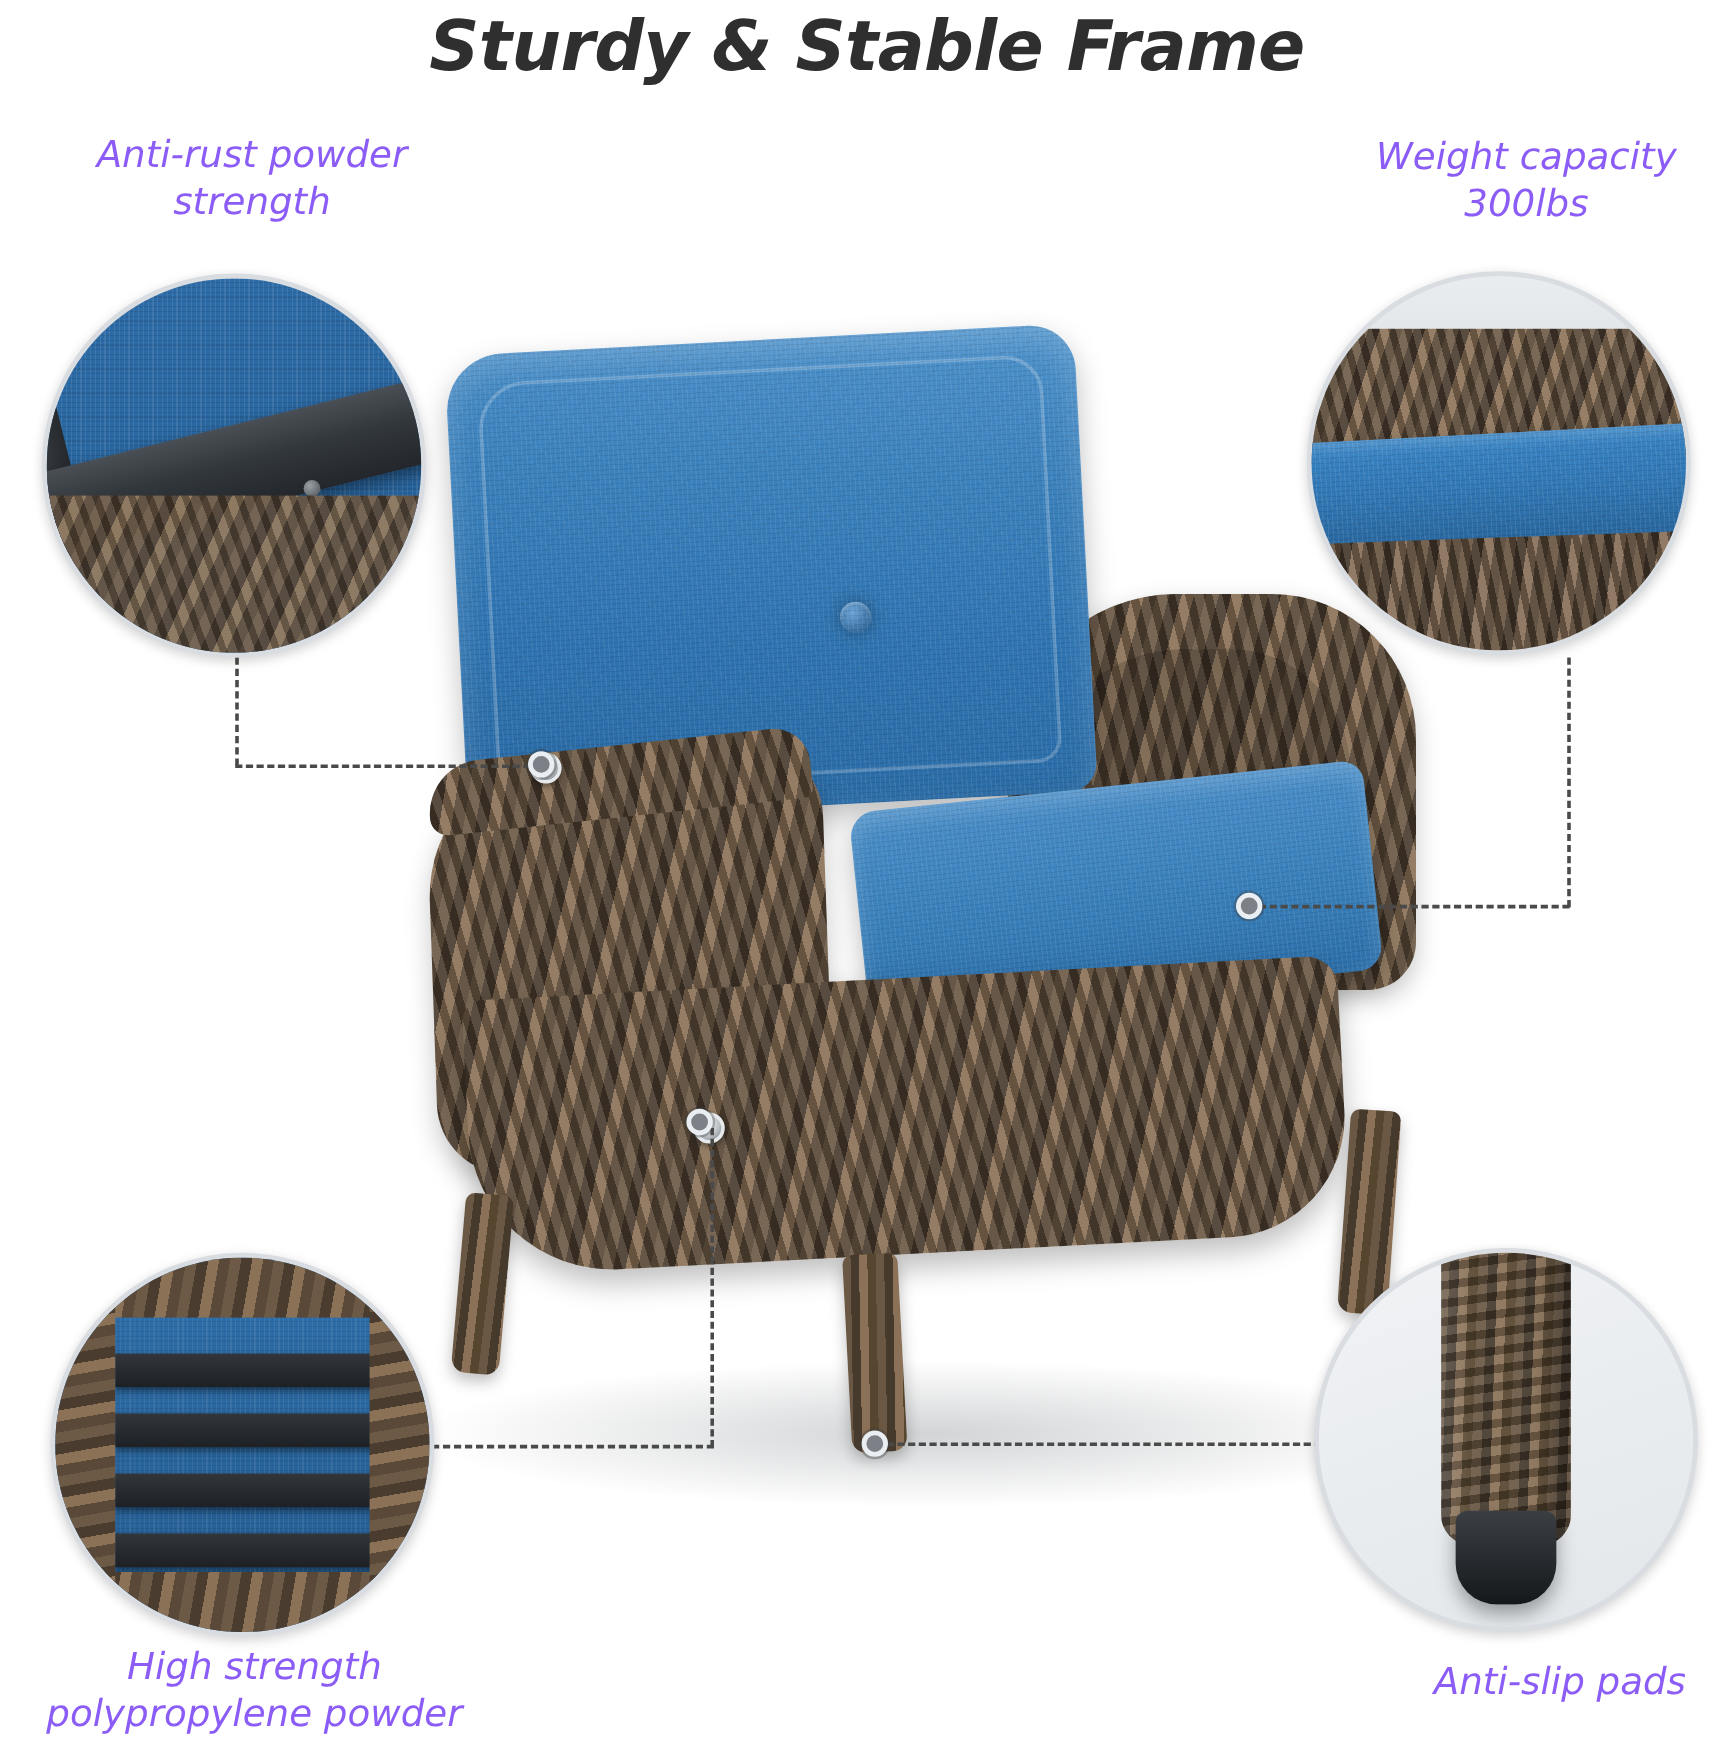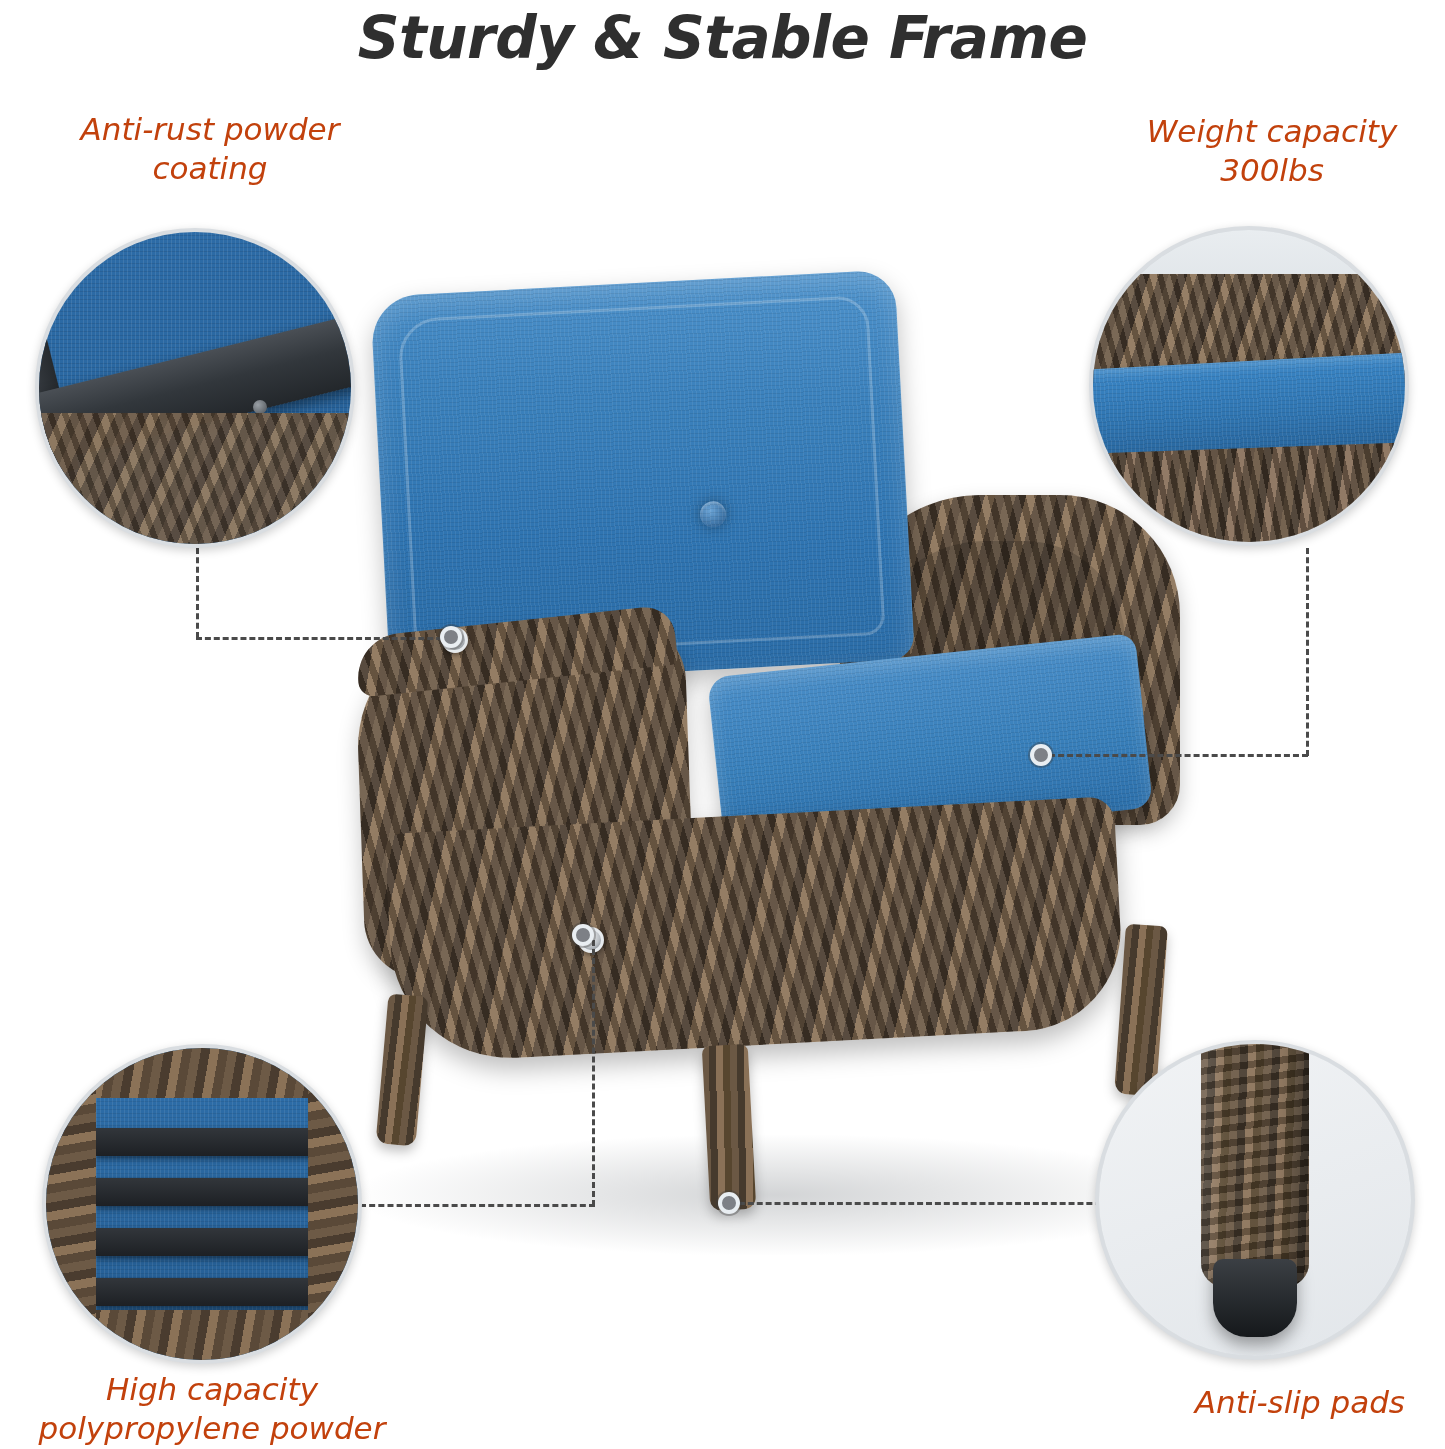--- a/index.html
+++ b/index.html
@@ -32,21 +32,21 @@
     color: #2f2f2f;
     letter-spacing: -0.5px;
     font-family: "DejaVu Sans", sans-serif;
   }
 
   
   .label {
     position: absolute;
     font-size: 31px;
     line-height: 1.25;
-    color: #c2410c;
+    color: #8b5cf6;
     font-family: "DejaVu Sans", sans-serif;
   }
   .label-tl { left: 30px;  top: 110px;  width: 360px; text-align: center; }
   .label-tr { right: 8px;  top: 112px;  width: 330px; text-align: center; }
   .label-bl { left: 12px;  top: 1370px; width: 400px; text-align: center; }
   .label-br { right: 40px; top: 1383px; width: 330px; text-align: right; }
 
   
   .dash {
     position: absolute;
@@ -340,21 +340,21 @@
       <div class="b1-fabric"></div>
       <div class="b1-beam2"></div>
       <div class="b1-beam"></div>
       <div class="b1-screw" style="left:118px; top:188px;"></div>
       <div class="b1-screw" style="left:214px; top:168px;"></div>
       <div class="b1-weave"></div>
     </div>
   </div>
   <div class="label label-tl">
     <span>Anti-rust powder</span><br>
-    <span>coating</span>
+    <span>strength</span>
   </div>
 
   <div class="bubble" id="bubble-tr">
     <div class="bubble-inner">
       <div class="b2-top"></div>
       <div class="b2-back"></div>
       <div class="b2-cushion"></div>
       <div class="b2-front"></div>
     </div>
   </div>
@@ -371,21 +371,21 @@
       <div class="belt" style="top:130px;"></div>
       <div class="belt" style="top:180px;"></div>
       <div class="belt" style="top:230px;"></div>
       <div class="b3-weave-t"></div>
       <div class="b3-weave-b"></div>
       <div class="b3-weave-l"></div>
       <div class="b3-weave-r"></div>
     </div>
   </div>
   <div class="label label-bl">
-    <span>High capacity</span><br>
+    <span>High strength</span><br>
     <span>polypropylene powder</span>
   </div>
 
   <div class="bubble" id="bubble-br">
     <div class="bubble-inner">
       <div class="b4-bg"></div>
       <div class="b4-leg"></div>
       <div class="b4-pad"></div>
     </div>
   </div>

